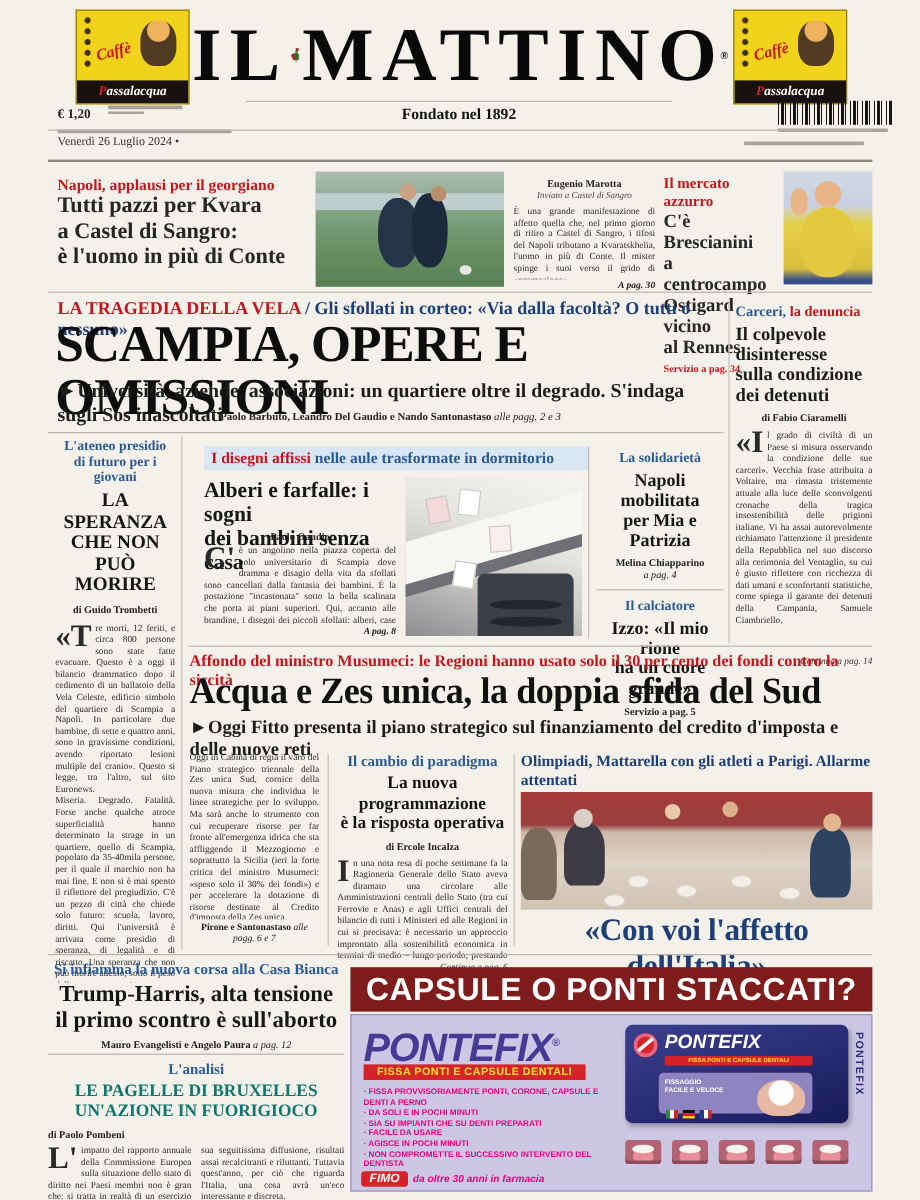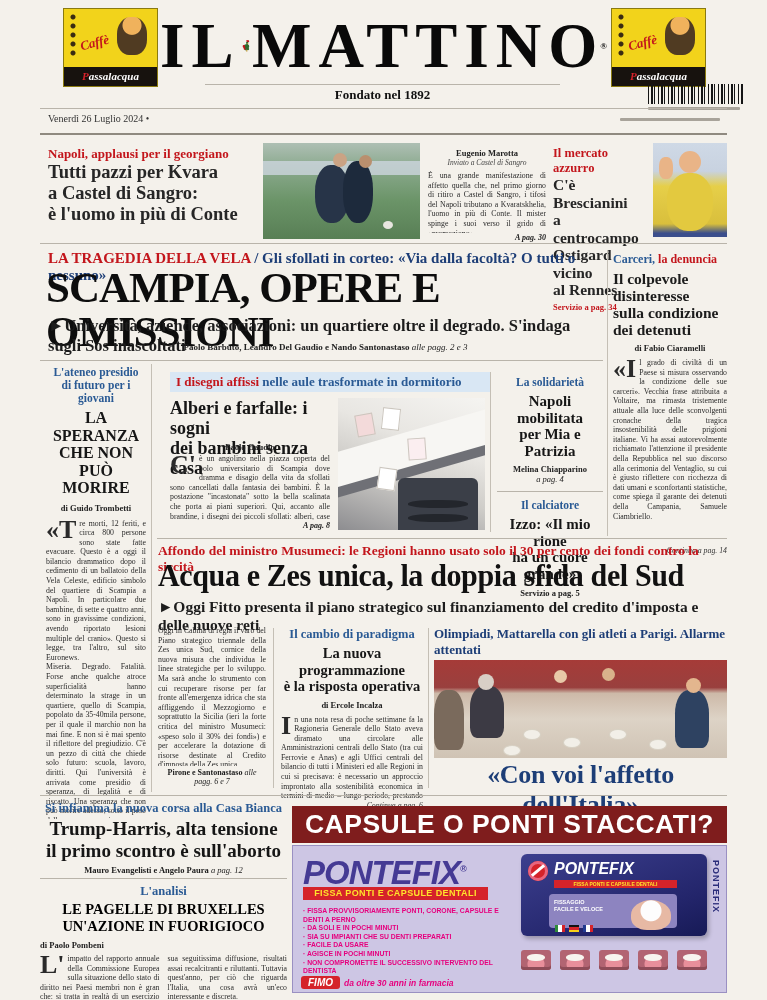--- a/index.html
+++ b/index.html
@@ -81,21 +81,21 @@
   .ph-player .skin{position:absolute;left:26px;top:8px;width:22px;height:22px;border-radius:50%;background:#e9b487;}
   .ph-class{background:linear-gradient(200deg,#f5f4f1 0,#e8e6e2 35%,#cfcdc9 60%,#8d8d90 100%);}
   .ph-class .stair{position:absolute;left:-18px;top:28px;width:220px;height:34px;background:#f7f6f3;transform:rotate(-16deg);box-shadow:0 10px 0 #6f7076;}
   .card{position:absolute;width:16px;height:20px;background:#fff;border:1px solid #cbc6be;}
   .ph-dinner{background:linear-gradient(180deg,#a63b38 0,#99403e 28%,#cdb9a8 34%,#ddd3c6 60%,#cfc3b4 100%);}
   .plate{position:absolute;width:16px;height:9px;border-radius:50%;background:#f2efe8;box-shadow:0 0 0 1px #d8d2c5;}
   .suit{position:absolute;border-radius:40% 40% 20% 20%;background:#3c3a44;}
 
   
   .tr-head{font-size:19px;font-weight:bold;text-align:center;line-height:21.5px;color:#161616;}
-  .an-head{font-size:14.5px;font-weight:bold;text-align:center;line-height:16.5px;color:#000000;}
+  .an-head{font-size:14.5px;font-weight:bold;text-align:center;line-height:16.5px;color:#0f766e;}
   .twocol{columns:2;column-gap:8px;}
   .byline-left{font-size:8.5px;font-weight:bold;color:#222;}
 
   
   .ad-banner{background:#7f1d1d;color:#fff;font-family:"Liberation Sans","DejaVu Sans",sans-serif;
      font-weight:bold;font-size:26.5px;text-align:center;line-height:37px;letter-spacing:0.5px;}
   .ad-body{background:#cdc6e4;border:1px solid #9a90c2;}
   .pfx-logo{font-family:"Liberation Sans","DejaVu Sans",sans-serif;font-weight:bold;font-style:italic;
      font-size:33px;color:#453a94;letter-spacing:-1px;line-height:34px;}
   .pfx-logo sup{font-size:9px;}
@@ -159,20 +159,28 @@
   <div class="abs sidead" style="left:611px;top:8px;">
     <div class="beans"></div>
     <div class="figure"></div>
     <div class="caffe">Caffè</div>
     <div class="strip"><b>P</b><span>assalacqua</span></div>
   </div>
 
   <div class="hair" style="left:205px;top:84px;width:355px;"></div>
   <div class="abs founded" style="left:205px;top:87px;width:355px;">Fondato nel 1892</div>
 
+  <div class="abs" style="left:48px;top:85px;width:150px;">
+    <span class="price">€ 1,20</span>
+    <span class="abs" style="left:42px;top:1px;width:70px;">
+      <span class="mb" style="display:block;width:62px;"></span>
+        <span class="mb" style="display:block;width:30px;"></span>
+    </span>
+    <div class="mb" style="width:145px;margin-top:5px;"></div>
+  </div>
 
   <div class="abs" style="left:648px;top:84px;width:96px;">
     <div class="barcode"></div>
     <div class="mb" style="width:92px;margin-top:3px;"></div>
   </div>
 
   <div class="hair" style="left:40px;top:108px;width:687px;"></div>
 
   <div class="abs daterow" style="left:48px;top:113px;">Venerdì 26 Luglio 2024 •</div>
   <div class="abs" style="left:620px;top:116px;width:105px;">

